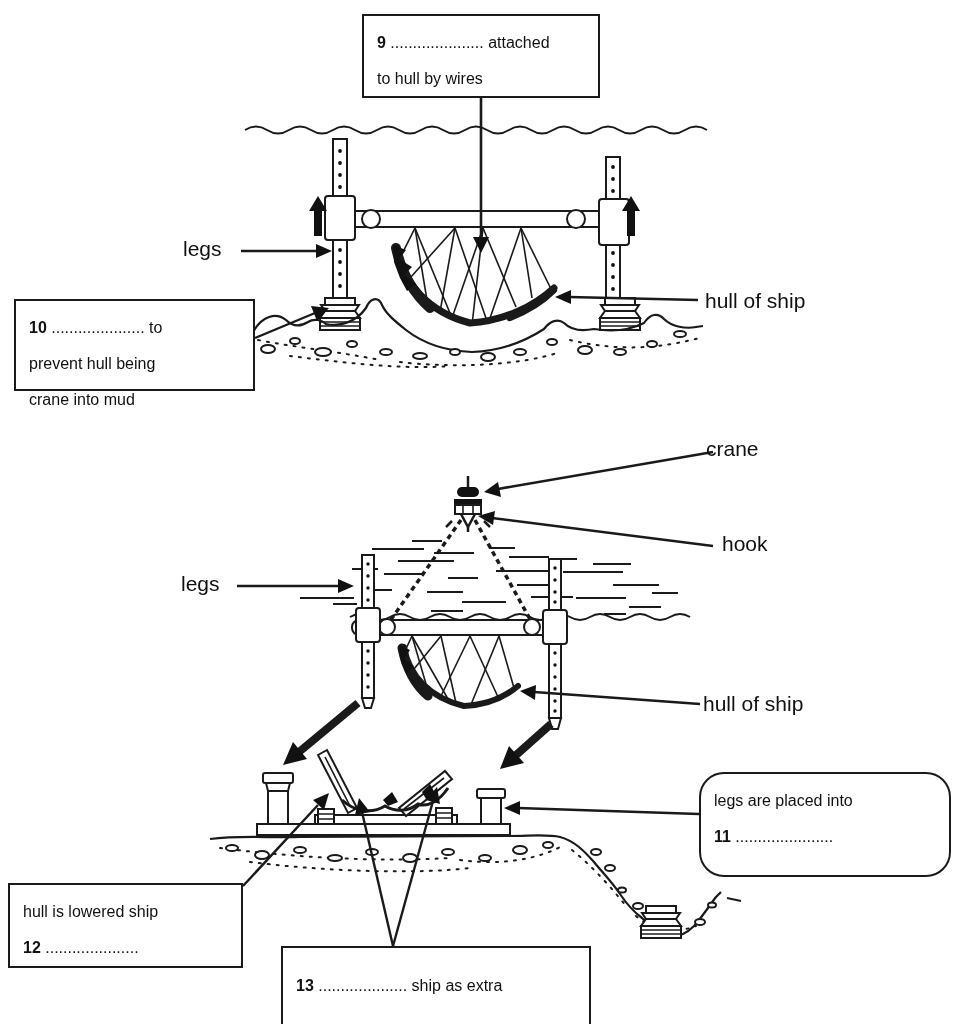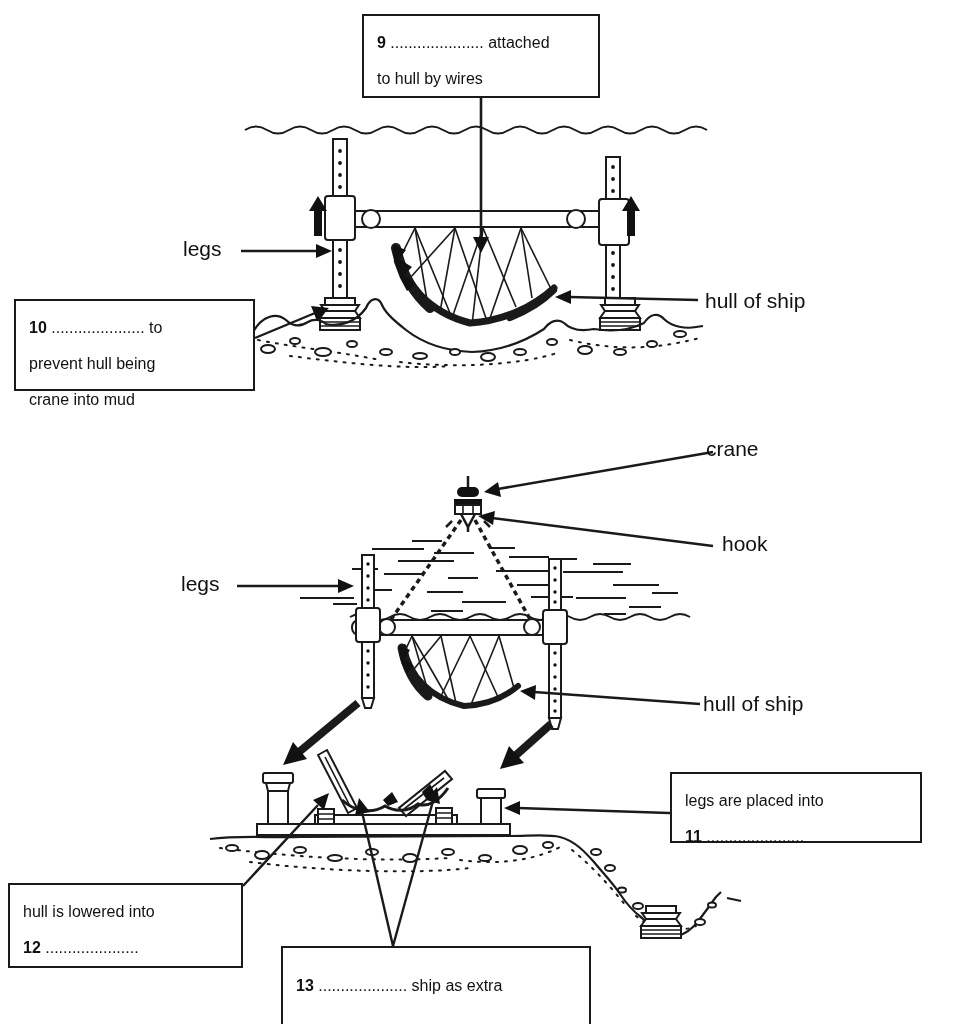--- a/index.html
+++ b/index.html
@@ -395,27 +395,27 @@
   </div>
 
   <div class="lbl" style="left:706px;top:437px;text-align:right;">crane</div>
 
   <div class="lbl" style="left:706px;top:532px;margin-left:16px;">hook</div>
 
   <div class="lbl" style="left:181px;top:572px;">legs</div>
 
   <div class="lbl" style="left:703px;top:692px;">hull of ship</div>
 
-  <div class="callout" style="left:670px;top:772px;width:252px;height:71px;">
+  <div class="callout" style="left:699px;top:772px;width:252px;height:105px;border-radius:25px;">
     <div>legs are placed into</div>
     <div><b>11</b><span> ......................</span></div>
   </div>
 
   <div class="callout" style="left:8px;top:883px;width:235px;height:85px;">
-    <div>hull is lowered into</div>
+    <div>hull is lowered ship</div>
     <div><b>12</b><span> .....................</span></div>
   </div>
 
   <div class="callout" style="left:281px;top:946px;width:310px;height:84px;padding-top:20px;">
     <div><b>13</b><span> .................... ship as extra</span></div>
   </div>
 
 </div>
 
 </body></html>

